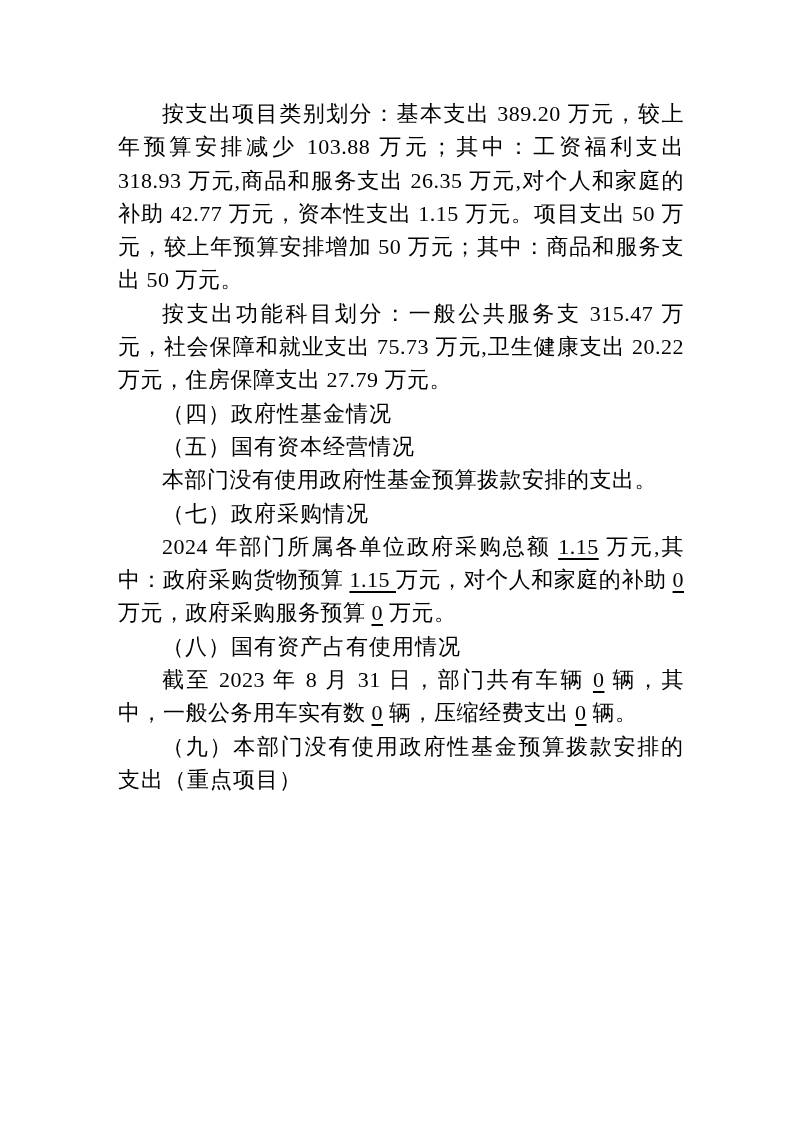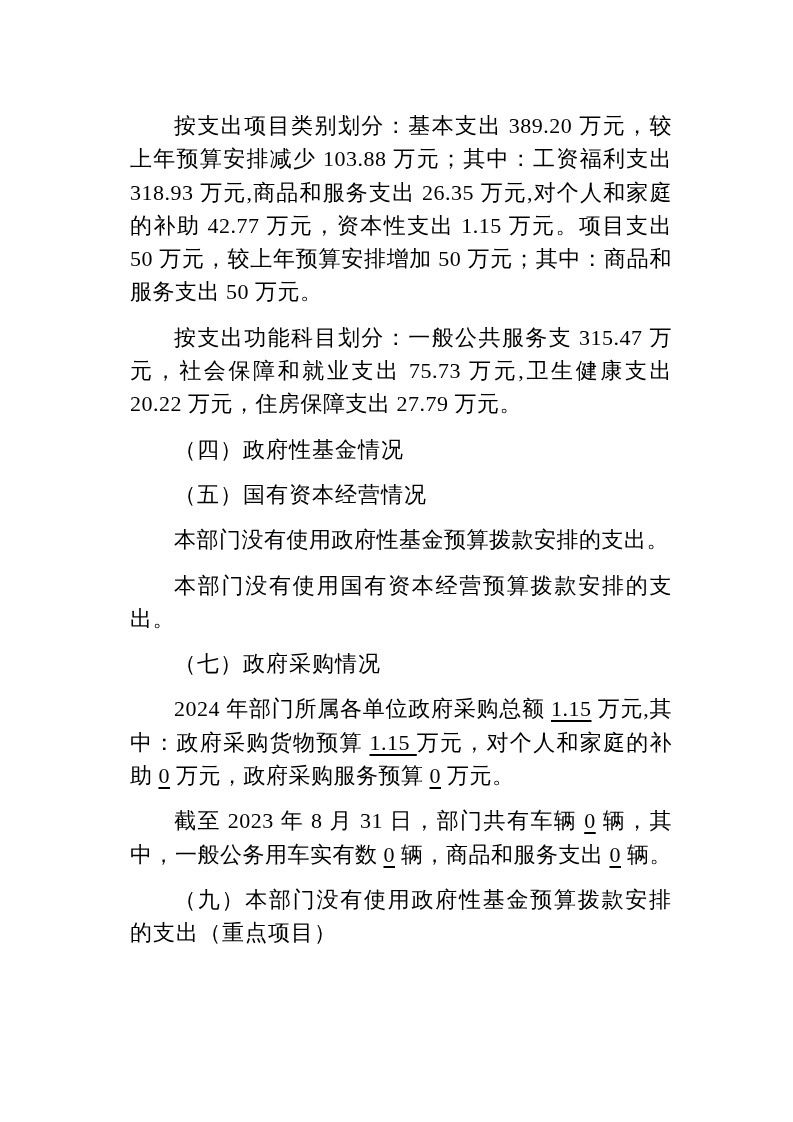--- a/index.html
+++ b/index.html
@@ -21,21 +21,21 @@
     left: 118px;
     top: 97px;
     width: 566px;
     font-size: 22px;
     line-height: 33.3px;
     text-align: justify;
     text-justify: inter-ideograph;
     letter-spacing: 0.5px;
   }
   .para {
-    margin: 12px;
+    margin: 0;
     text-indent: 2em;
   }
   .para.heading {
     font-weight: 400;
     font-family: "Liberation Sans", "DejaVu Sans", sans-serif;
     letter-spacing: 1px;
   }
   .u {
     text-decoration: underline;
     text-underline-offset: 4px;
@@ -45,19 +45,19 @@
 </head>
 <body>
 
 <div class="page">
   <div class="doc">
       <p class="para body"><span>按支出项目类别划分：基本支出 389.20 万元，较上年预算安排减少 103.88 万元；其中：工资福利支出 318.93 万元,商品和服务支出 26.35 万元,对个人和家庭的补助 42.77 万元，资本性支出 1.15 万元。项目支出 50 万元，较上年预算安排增加 50 万元；其中：商品和服务支出 50 万元。</span></p>
       <p class="para body"><span>按支出功能科目划分：一般公共服务支 315.47 万元，社会保障和就业支出 75.73 万元,卫生健康支出 20.22 万元，住房保障支出 27.79 万元。</span></p>
       <p class="para heading"><span>（四）政府性基金情况</span></p>
       <p class="para heading"><span>（五）国有资本经营情况</span></p>
       <p class="para body"><span>本部门没有使用政府性基金预算拨款安排的支出。</span></p>
-      <p class="para body"><span>本部门没有使用国有资本经营预算拨款安排的支出。</span></p>
       <p class="para heading"><span>（七）政府采购情况</span></p>
       <p class="para body"><span>2024 年部门所属各单位政府采购总额 </span><span class="u">1.15</span><span> 万元,其中：政府采购货物预算 </span><span class="u">1.15 </span><span>万元，对个人和家庭的补助 </span><span class="u">0</span><span> 万元，政府采购服务预算 </span><span class="u">0</span><span> 万元。</span></p>
-      <p class="para body"><span>截至 2023 年 8 月 31 日，部门共有车辆 </span><span class="u">0</span><span> 辆，其中，一般公务用车实有数 </span><span class="u">0</span><span> 辆，商品和服务支出 </span><span class="u">0</span><span> 辆。</span></p>
+      <p class="para heading"><span>（八）国有资产占有使用情况</span></p>
+      <p class="para body"><span>截至 2023 年 8 月 31 日，部门共有车辆 </span><span class="u">0</span><span> 辆，其中，一般公务用车实有数 </span><span class="u">0</span><span> 辆，压缩经费支出 </span><span class="u">0</span><span> 辆。</span></p>
       <p class="para heading"><span>（九）本部门没有使用政府性基金预算拨款安排的支出（重点项目）</span></p>
     </div>
 </div>
 
 </body></html>

